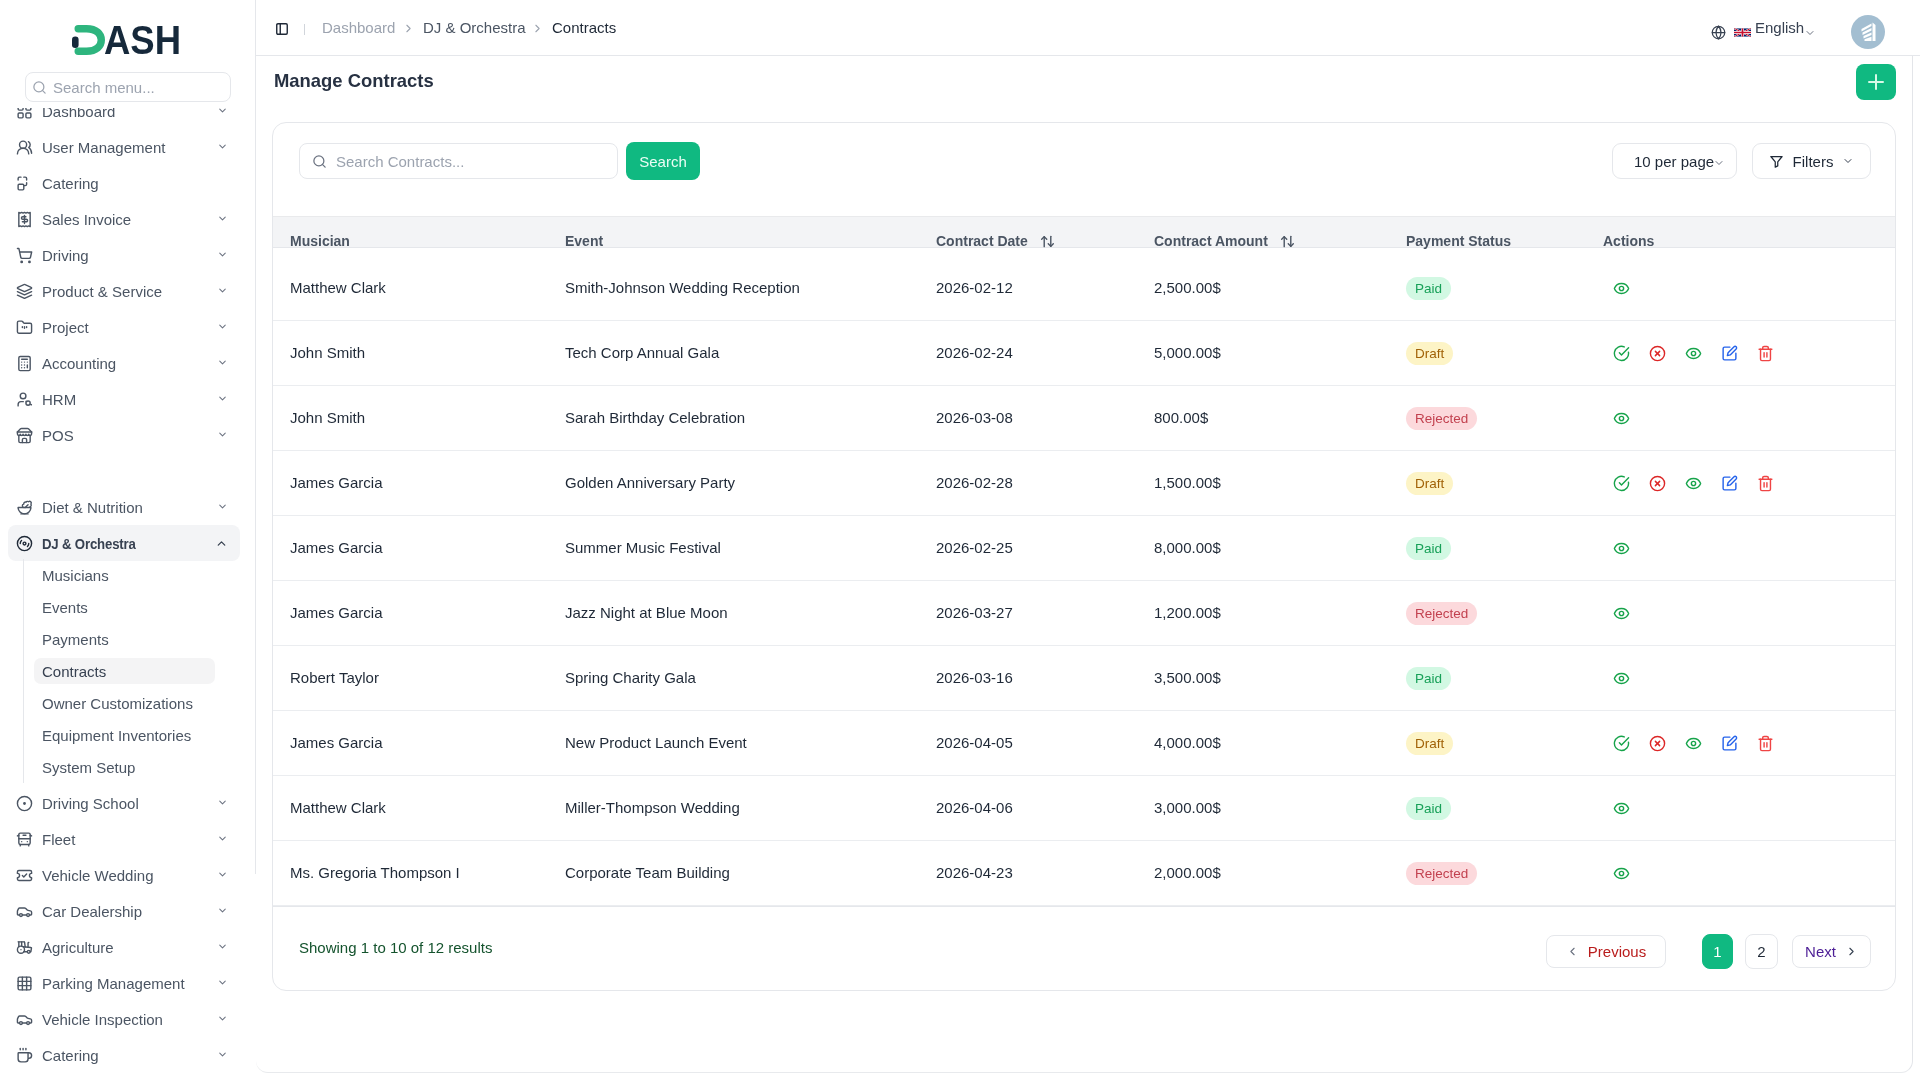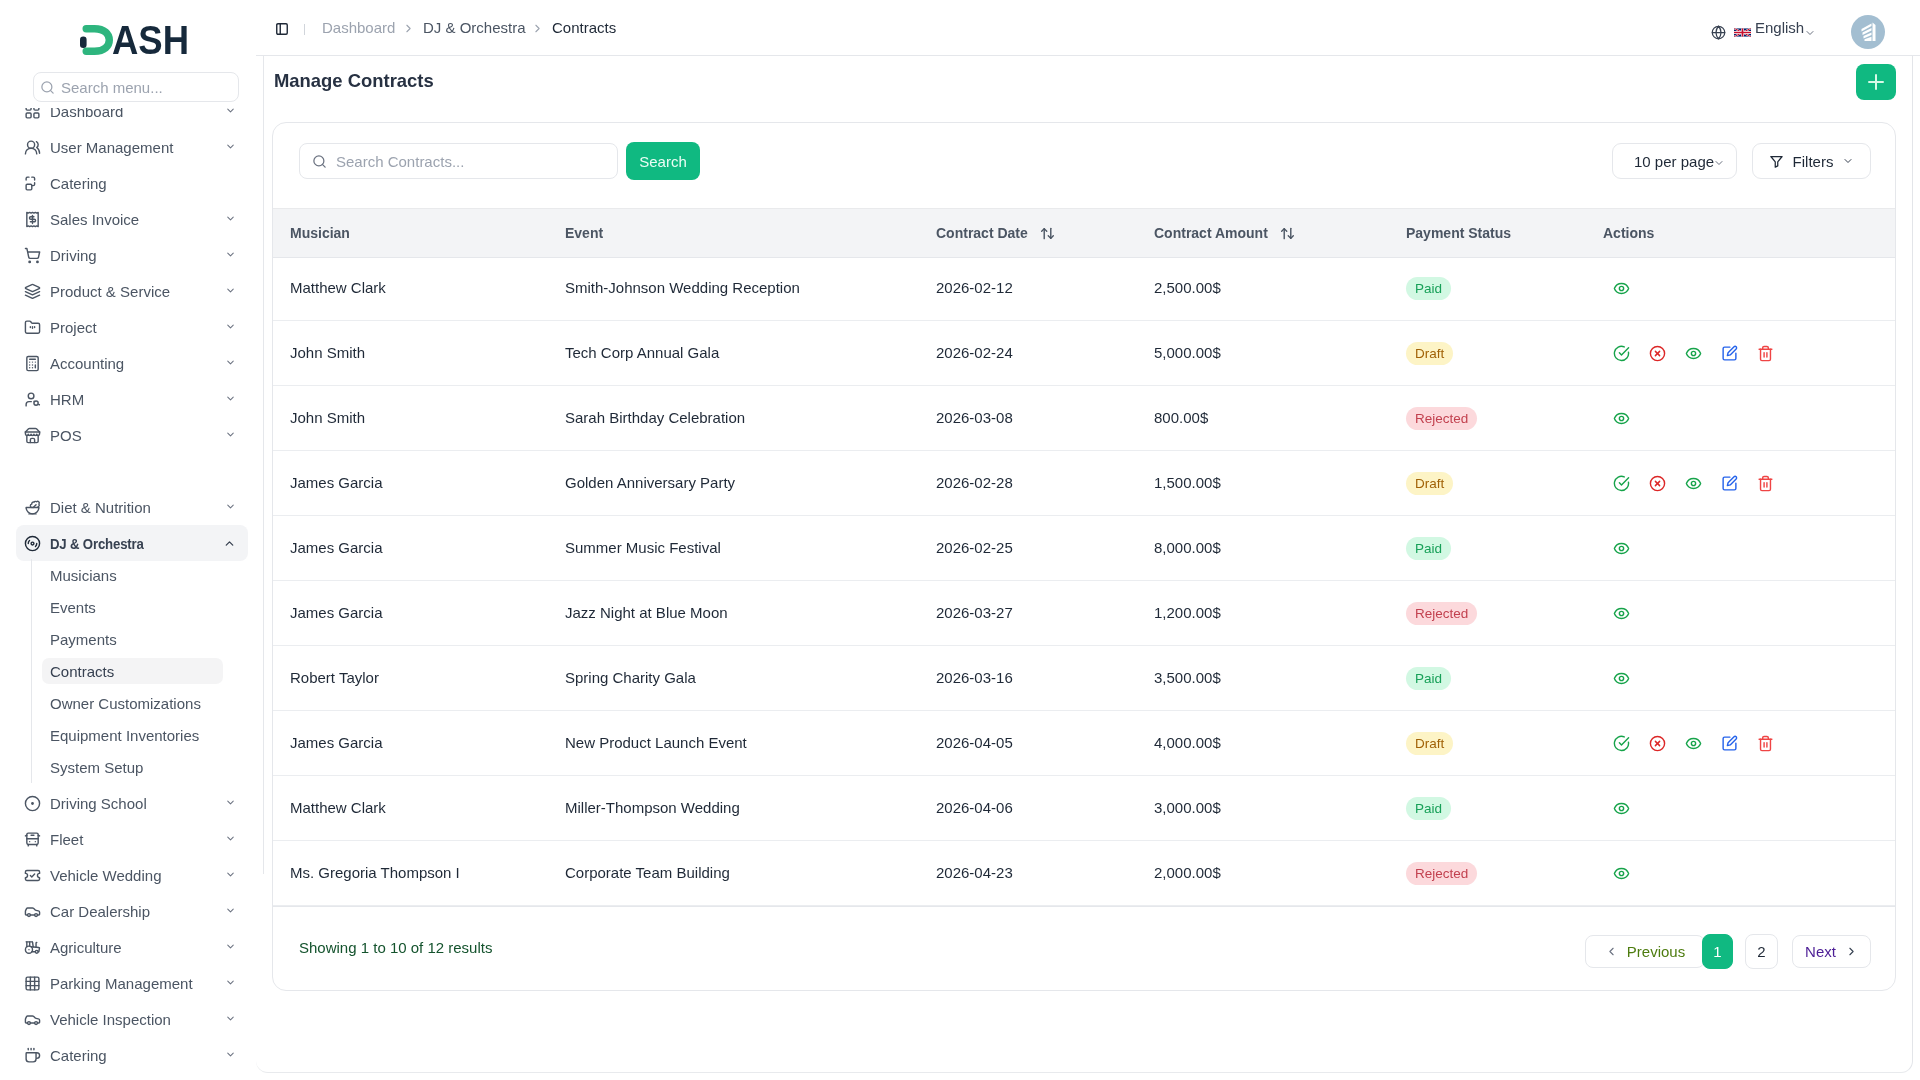--- a/index.html
+++ b/index.html
@@ -1,20 +1,20 @@
 <!DOCTYPE html>
 <html><head>
 <meta charset="utf-8">
 <style>
 * { margin:0; padding:0; box-sizing:border-box; }
 html,body { width:1920px; height:1080px; overflow:hidden; background:#fff;
   font-family:"Liberation Sans", sans-serif; }
 body { position:relative; }
 
-#sidebar { position:absolute; left:8px; top:0; width:256px; height:874px;
+#sidebar { position:absolute; left:0; top:0; width:256px; height:874px;
   background:#fff; border-right:1px solid #e5e7eb; }
 #sbsearch { position:absolute; left:25px; top:72px; width:206px; height:30px;
   border:1px solid #e5e7eb; border-radius:8px; display:flex; align-items:center;
   padding-left:6px; color:#9ca3af; font-size:15px; gap:6px; }
 #menu { position:absolute; left:0; top:108px; width:256px; height:972px; overflow:hidden; }
 .mi { position:absolute; left:8px; width:232px; height:36px; display:flex;
   align-items:center; padding-left:8px; border-radius:8px; color:#4b5563; font-size:15px; }
 .mi svg:first-child { flex:0 0 auto; margin-right:9px; }
 .mi .chev { position:absolute; right:12px; top:12px; }
 .mi.active { background:#f3f4f6; color:#374151; font-weight:700; }
@@ -46,21 +46,21 @@
 #searchbtn { position:absolute; left:353px; top:19px; width:74px; height:38px;
   background:#10b981; border-radius:8px; color:#ecfdf5; font-size:15px;
   display:flex; align-items:center; justify-content:center; }
 #perpage { position:absolute; left:1339px; top:20px; width:125px; height:36px;
   border:1px solid #e5e7eb; border-radius:9px; display:flex; align-items:center;
   padding-left:21px; font-size:15px; color:#1f2937; }
 #filters { position:absolute; left:1479px; top:20px; width:119px; height:36px;
   border:1px solid #e5e7eb; border-radius:9px; display:flex; align-items:center;
   justify-content:center; gap:9px; font-size:15px; color:#1f2937; }
 
-#thead { position:absolute; left:0; top:85px; width:1622px; height:50px;
+#thead { position:absolute; left:0; top:93px; width:1622px; height:32px;
   background:#f3f4f6; border-top:1px solid #e9eaec; border-bottom:1px solid #e5e7eb; }
 .th { position:absolute; top:0; height:50px; display:flex; align-items:center; padding-bottom:2px;
   font-size:14px; font-weight:700; color:#4b5563; gap:12px; }
 .row { position:absolute; left:0; width:1622px; height:65px; border-bottom:1px solid #ebedf0; }
 .cell { position:absolute; top:0; height:65px; display:flex; align-items:center;
   font-size:15px; color:#1f2937; padding-bottom:3px; }
 .badge { position:absolute; top:21px; height:23px; border-radius:12px; font-size:13.5px;
   display:flex; align-items:center; padding:0 9px; }
 .badge.paid { background:#d2f8e3; color:#17a058; }
 .badge.draft { background:#fdf4c6; color:#a16207; }
@@ -674,21 +674,21 @@
           <svg width="17" height="17" viewBox="0 0 24 24" fill="none" stroke="#16a34a" stroke-width="2" stroke-linecap="round" stroke-linejoin="round">
             <path d="M2.06 12.35a1 1 0 0 1 0-.7 10.75 10.75 0 0 1 19.88 0 1 1 0 0 1 0 .7 10.75 10.75 0 0 1-19.88 0"></path>
             <circle cx="12" cy="12" r="3"></circle>
           </svg>
         </span>
       </div>
 </div>
 
 <div id="tfoot">
   <div class="info">Showing 1 to 10 of 12 results</div>
-  <div class="pgbtn" style="left:1312px;width:120px;color:#4d7c0f"><svg style="margin-right:9px" width="13" height="13" viewBox="0 0 24 24" fill="none" stroke="#6b7280" stroke-width="2" stroke-linecap="round" stroke-linejoin="round">
+  <div class="pgbtn" style="left:1273px;width:120px;color:#b91c1c"><svg style="margin-right:9px" width="13" height="13" viewBox="0 0 24 24" fill="none" stroke="#6b7280" stroke-width="2" stroke-linecap="round" stroke-linejoin="round">
           <path d="m15 18-6-6 6-6"></path>
         </svg>Previous</div>
   <div class="pgbtn" style="left:1429px;width:31px;height:35px;top:27px;background:#10b981;border-color:#10b981;color:#fff">1</div>
   <div class="pgbtn" style="left:1472px;width:33px;height:35px;top:27px;color:#1f2937">2</div>
   <div class="pgbtn" style="left:1519px;width:79px;color:#4c1d95">Next<svg style="margin-left:9px" width="13" height="13" viewBox="0 0 24 24" fill="none" stroke="#374151" stroke-width="2" stroke-linecap="round" stroke-linejoin="round">
           <path d="m9 18 6-6-6-6"></path>
         </svg></div>
 </div>
 
 </div>

